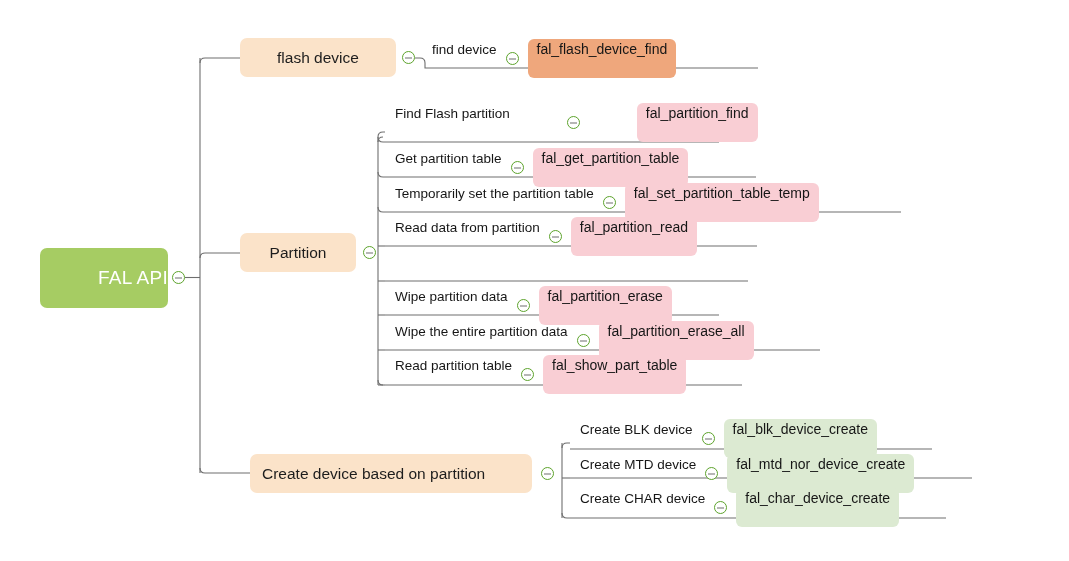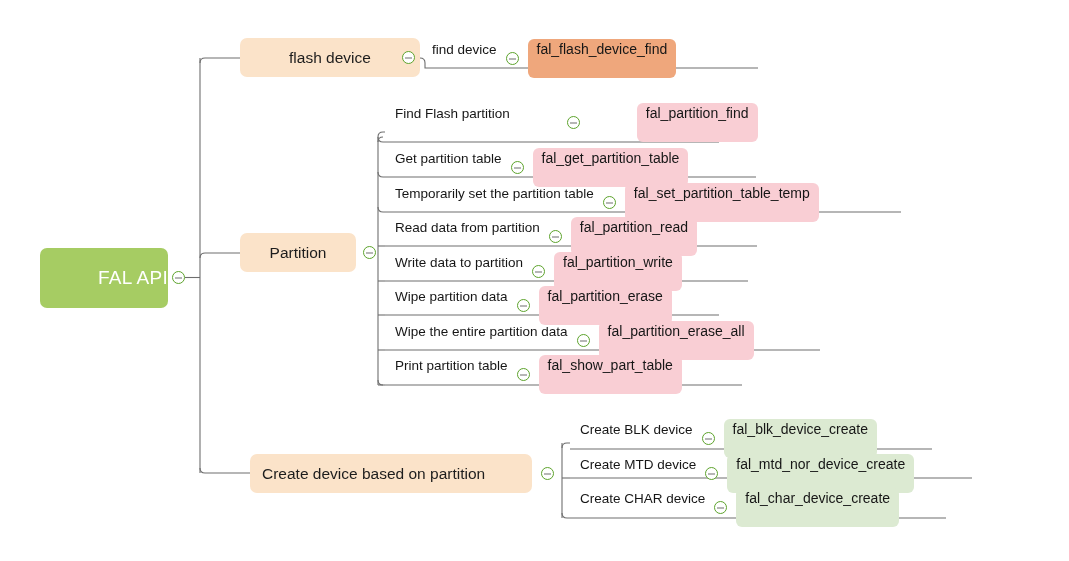--- a/index.html
+++ b/index.html
@@ -67,21 +67,21 @@
     background: #fbe3c9;
     border-radius: 7px;
     display: flex;
     align-items: center;
     justify-content: center;
     height: 39px;
     padding: 0 15px;
     font-size: 15.5px;
     color: #1d1d1d;
   }
-  .branch-flash  { left: 240px; top: 38px; width: 180px; }
+  .branch-flash  { left: 240px; top: 38px; width: 156px; }
   .branch-part   { left: 240px; top: 233px; width: 116px; }
   .branch-create { left: 250px; top: 454px; width: 282px; justify-content: flex-start; padding-left: 12px;}
 
   
   .leaf {
     position: absolute;
     display: flex;
     align-items: center;
     height: 27px;
     white-space: nowrap;
@@ -219,40 +219,35 @@
     <span class="toggle gap-l gap-r"></span>
     <span class="badge badge-pink">fal_set_partition_table_temp</span>
   </div>
 
   <div class="leaf" style="left:395px; top:223px;">
     <span class="leaf-label">Read data from partition</span>
     <span class="toggle gap-l gap-r"></span>
     <span class="badge badge-pink">fal_partition_read</span>
   </div>
 
-  <div class="leaf" style="left:395px; top:258px;">
-    <span class="leaf-label">Write data to partition</span>
-    <span class="toggle gap-l gap-r"></span>
-    <span class="badge badge-pink">fal_partition_write</span>
-  </div>
 
   <div class="leaf" style="left:395px; top:292px;">
     <span class="leaf-label">Wipe partition data</span>
     <span class="toggle gap-l gap-r"></span>
     <span class="badge badge-pink">fal_partition_erase</span>
   </div>
 
   <div class="leaf" style="left:395px; top:327px;">
     <span class="leaf-label">Wipe the entire partition data</span>
     <span class="toggle gap-l gap-r"></span>
     <span class="badge badge-pink">fal_partition_erase_all</span>
   </div>
 
   <div class="leaf" style="left:395px; top:361px;">
-    <span class="leaf-label">Print partition table</span>
+    <span class="leaf-label">Read partition table</span>
     <span class="toggle gap-l gap-r"></span>
     <span class="badge badge-pink">fal_show_part_table</span>
   </div>
 
   <div class="node branch-node branch-create">
     <span>Create device based on partition</span>
   </div>
   <div class="toggle toggle-abs" style="left:541px; top:467px;"></div>
 
   <div class="leaf" style="left:580px; top:425px;">

